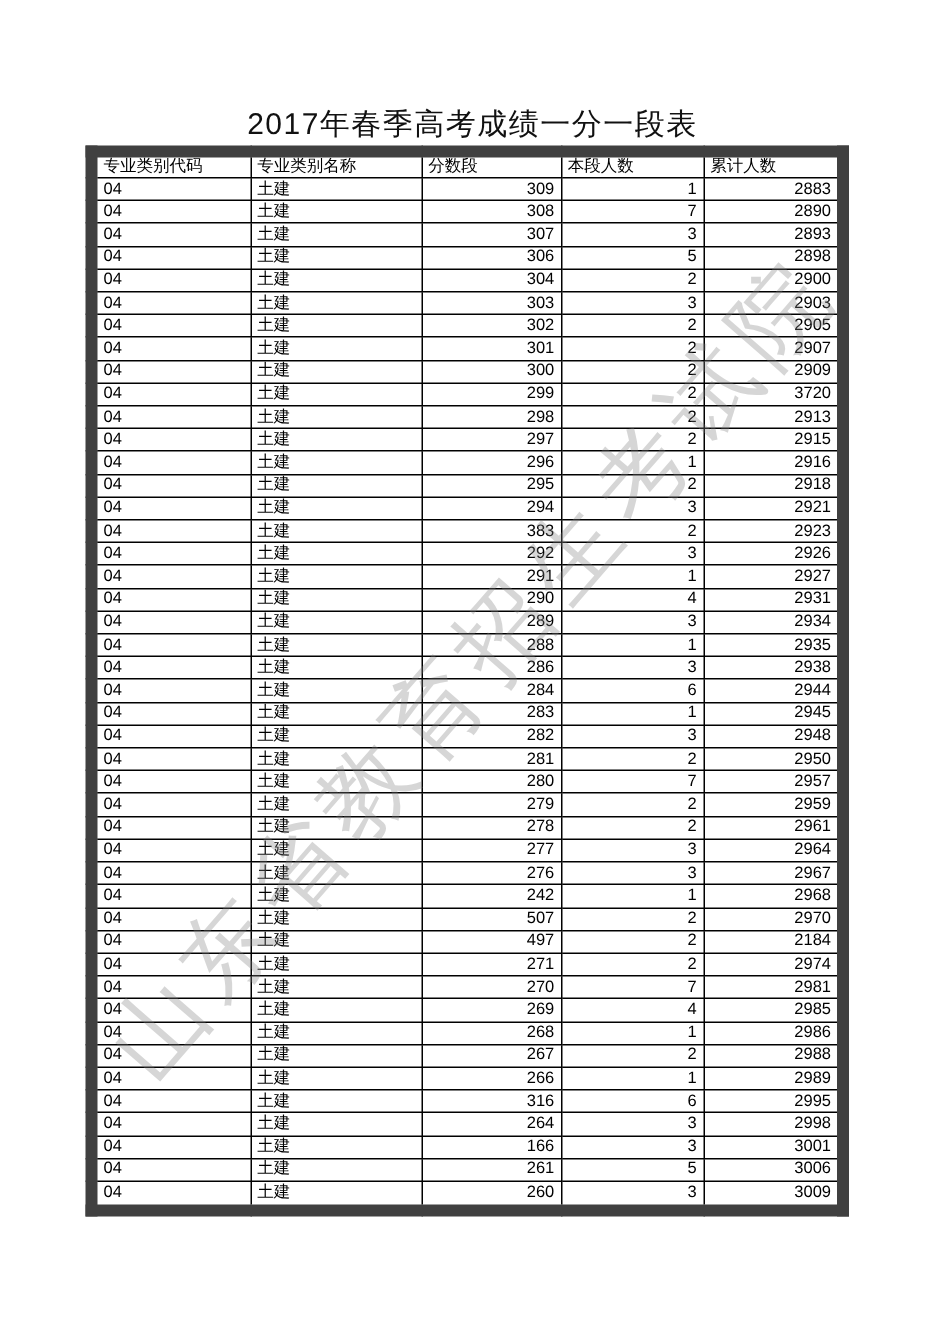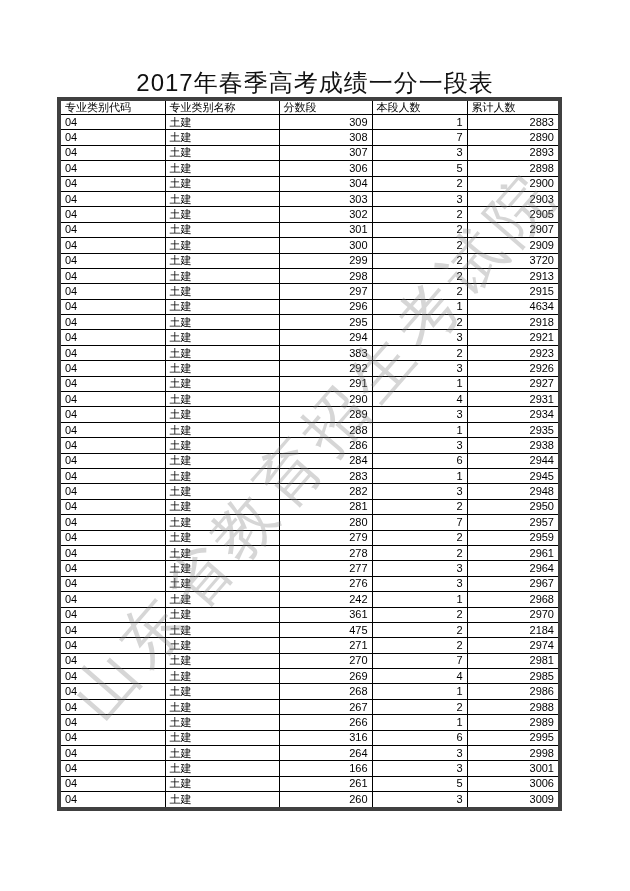--- a/index.html
+++ b/index.html
@@ -14,36 +14,36 @@
     height: 891px;
     background: #ffffff;
     overflow: hidden;
   }
   .doc-title {
     position: absolute;
     top: 72px;
     left: 0;
     width: 630px;
     text-align: center;
-    font-size: 24px;
+    font-size: 20px;
     font-weight: normal;
     color: #111111;
     letter-spacing: 1px;
     line-height: 22px;
     white-space: nowrap;
   }
   table.score-table {
     position: absolute;
     left: 57px;
     top: 97px;
     width: 501px;
     height: 714px;
     border-collapse: collapse;
     table-layout: fixed;
-    border: 4px solid #404040;
+    border: 8px solid #404040;
   }
   table.score-table th,
   table.score-table td {
     border: 1px solid #000000;
     font-size: 11px;
     font-weight: normal;
     color: #000000;
     padding: 0 4px;
     height: 13px;
     line-height: 13px;
@@ -180,21 +180,21 @@
           <td>土建</td>
           <td>297</td>
           <td>2</td>
           <td>2915</td>
         </tr>
         <tr>
           <td>04</td>
           <td>土建</td>
           <td>296</td>
           <td>1</td>
-          <td>4634</td>
+          <td>2916</td>
         </tr>
         <tr>
           <td>04</td>
           <td>土建</td>
           <td>295</td>
           <td>2</td>
           <td>2918</td>
         </tr>
         <tr>
           <td>04</td>
@@ -318,28 +318,28 @@
         <tr>
           <td>04</td>
           <td>土建</td>
           <td>242</td>
           <td>1</td>
           <td>2968</td>
         </tr>
         <tr>
           <td>04</td>
           <td>土建</td>
-          <td>361</td>
+          <td>507</td>
           <td>2</td>
           <td>2970</td>
         </tr>
         <tr>
           <td>04</td>
           <td>土建</td>
-          <td>475</td>
+          <td>497</td>
           <td>2</td>
           <td>2184</td>
         </tr>
         <tr>
           <td>04</td>
           <td>土建</td>
           <td>271</td>
           <td>2</td>
           <td>2974</td>
         </tr>

